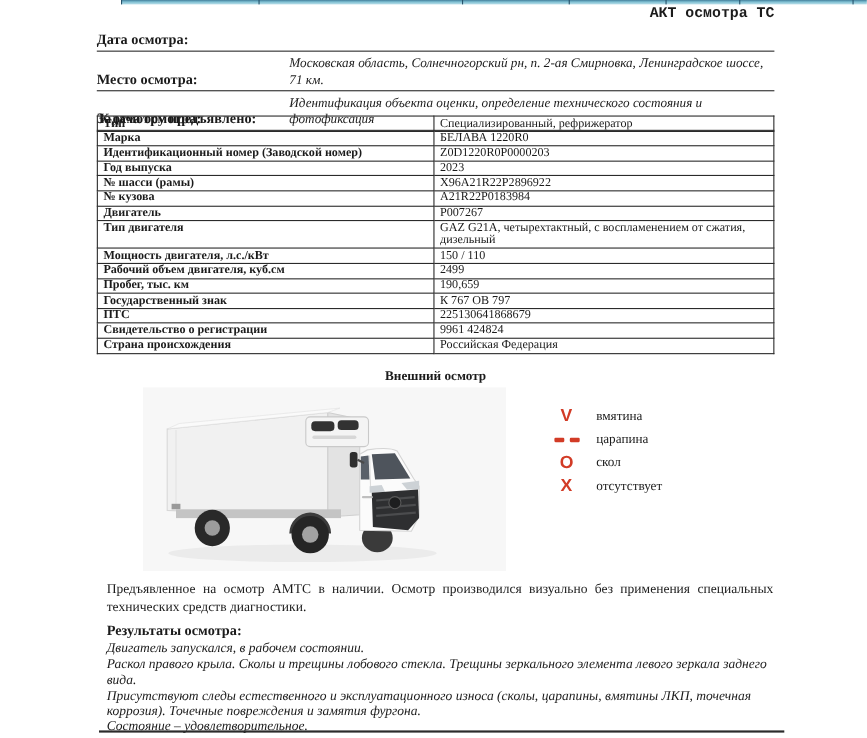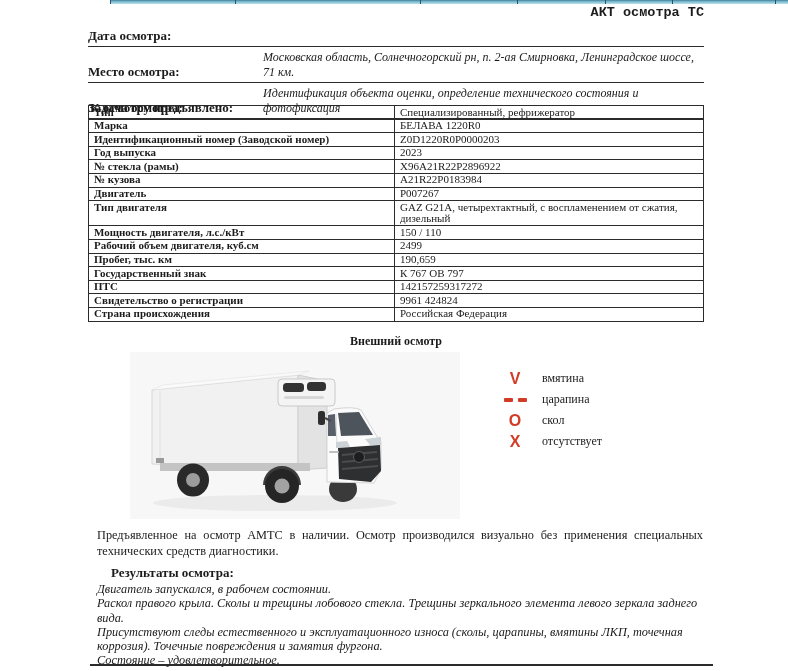--- a/index.html
+++ b/index.html
@@ -42,21 +42,21 @@
   .legend-symbol{width:30px;text-align:center;color:#d23b26;
     font-family:"Liberation Sans","DejaVu Sans",sans-serif;font-weight:bold;
     font-size:16px;line-height:15px;}
   .legend-label{margin-left:12px;font-size:12px;}
   .dash-pair{display:flex;gap:5px;justify-content:center;width:30px;}
   .dash{width:9px;height:4px;background:#d23b26;border-radius:1px;}
 
   .presence-paragraph{position:absolute;left:97px;top:528px;width:606px;
     font-size:12.3px;line-height:15.5px;text-align:justify;}
 
-  .results-heading{position:absolute;left:97px;top:565px;font-weight:bold;font-size:13px;margin-left:14px;}
+  .results-heading{position:absolute;left:97px;top:565px;font-weight:bold;font-size:13px;}
 
   .result-lines{position:absolute;left:97px;top:582px;width:606px;
     font-weight:normal;font-style:italic;font-size:12.3px;line-height:14.3px;}
 
   .bottom-rule{position:absolute;left:90px;top:664px;width:623px;height:2px;
     background:#2b2b2b;}
 </style>
 </head>
 <body>
 
@@ -109,21 +109,21 @@
         <td class="lbl">Идентификационный номер (Заводской номер)</td>
         <td class="val">Z0D1220R0P0000203</td>
       </tr>
 
       <tr>
         <td class="lbl">Год выпуска</td>
         <td class="val">2023</td>
       </tr>
 
       <tr>
-        <td class="lbl">№ стекла (рамы)</td>
+        <td class="lbl">№ шасси (рамы)</td>
         <td class="val">X96A21R22P2896922</td>
       </tr>
 
       <tr>
         <td class="lbl">№ кузова</td>
         <td class="val">A21R22P0183984</td>
       </tr>
 
       <tr>
         <td class="lbl">Двигатель</td>
@@ -151,21 +151,21 @@
         <td class="val">190,659</td>
       </tr>
 
       <tr>
         <td class="lbl">Государственный знак</td>
         <td class="val">К 767 ОВ 797</td>
       </tr>
 
       <tr>
         <td class="lbl">ПТС</td>
-        <td class="val">142157259317272</td>
+        <td class="val">225130641868679</td>
       </tr>
 
       <tr>
         <td class="lbl">Свидетельство о регистрации</td>
         <td class="val">9961 424824</td>
       </tr>
 
       <tr>
         <td class="lbl">Страна происхождения</td>
         <td class="val">Российская Федерация</td>

